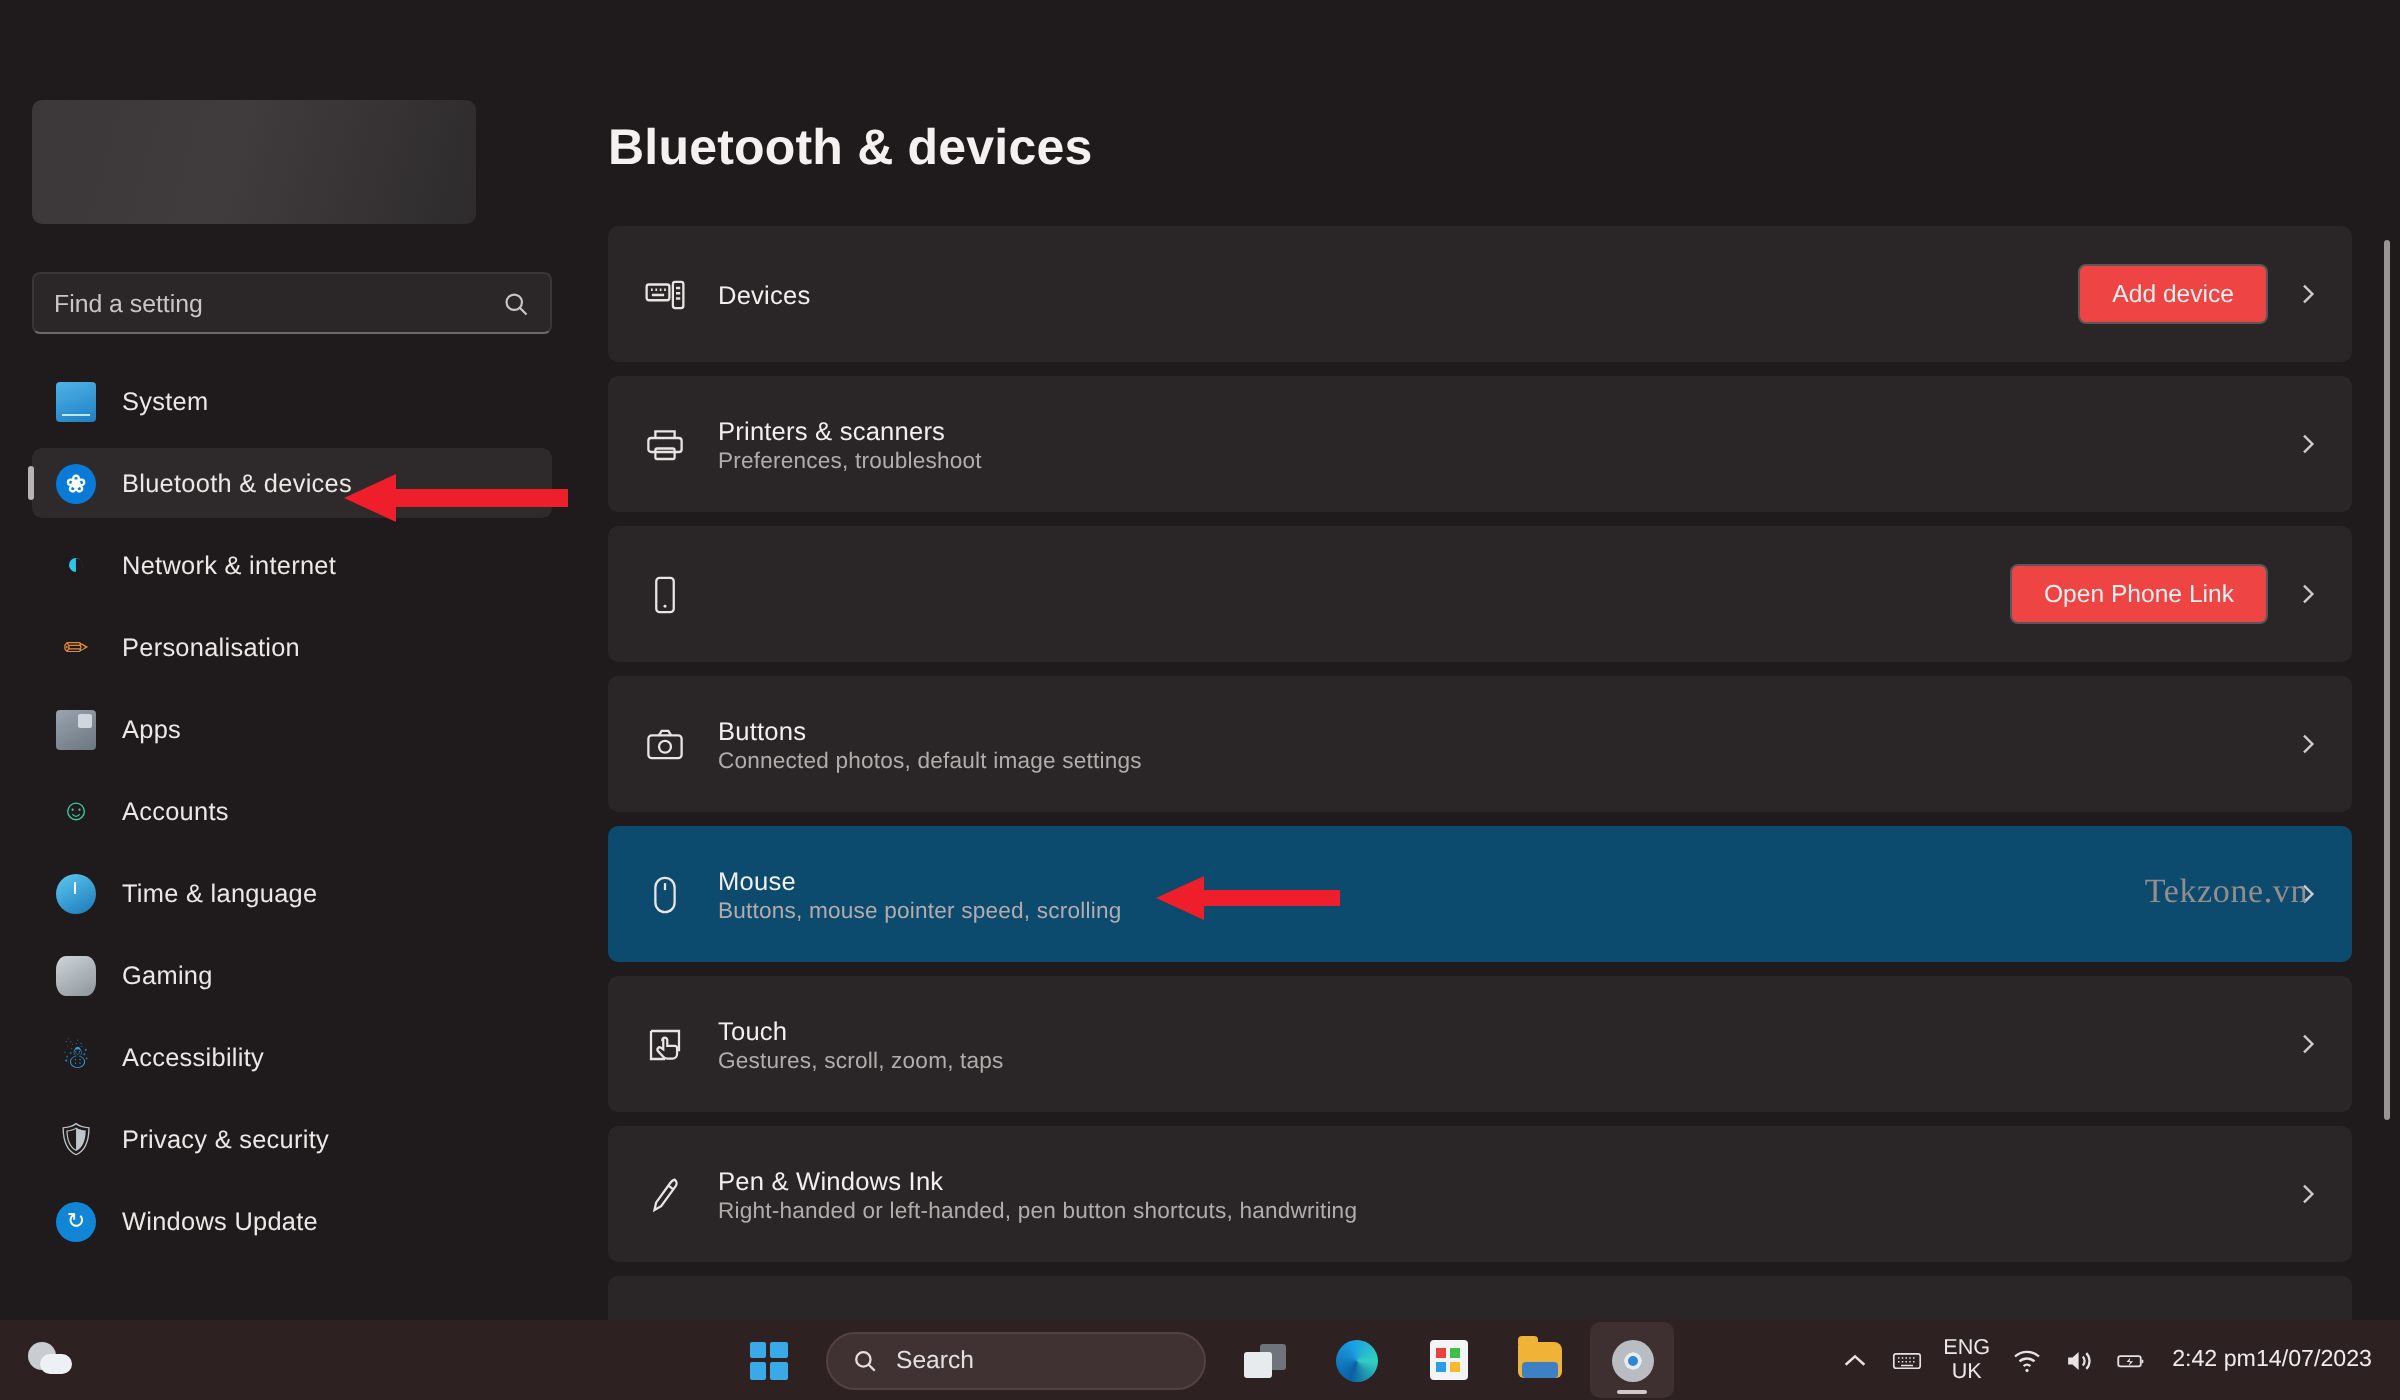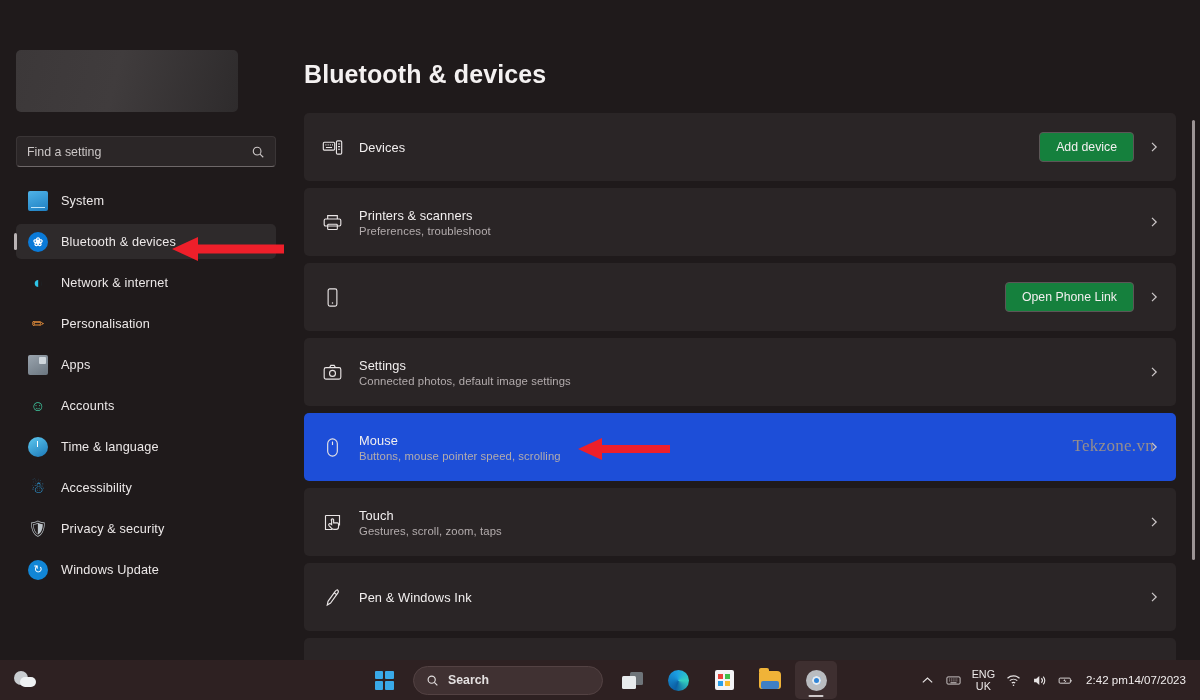--- a/index.html
+++ b/index.html
@@ -90,31 +90,31 @@
   .page-title {
     font-size: 25px; color: #f4f1f1; font-weight: 600;
     margin: 28px 0 0 0; letter-spacing: .1px;
   }
   .cards { margin-top: 24px; padding-right: 24px; }
   .card {
     height: 68px; border-radius: 5px; background: #2a2526;
     display: flex; align-items: center; padding: 0 14px 0 16px; margin-bottom: 7px;
     position: relative;
   }
-  .card.hover { background: #1d4ed8; }
+  .card.hover { background: #0c4a6e; }
   .card-ico { width: 24px; height: 24px; flex: none; color: #e9e5e5; margin-right: 15px;
               display:flex; align-items:center; justify-content:center; }
   .card-ico svg { width: 21px; height: 21px; }
   .card-text { display: flex; flex-direction: column; gap: 2px; }
   .card-title { font-size: 12.8px; color: #f2efef; letter-spacing: .1px; }
   .card-sub { font-size: 11.3px; color: #b3acad; letter-spacing: .1px; }
   .card-spacer { flex: 1; }
   .card-btn {
     height: 30px; padding: 0 16px; border-radius: 4px;
-    background: #15803d; border: 1px solid #5c5657; color: #f2efef;
+    background: #ef4444; border: 1px solid #5c5657; color: #f2efef;
     font-size: 12.3px; display: flex; align-items: center; justify-content: center;
     margin-right: 12px; font-family: "Liberation Sans", sans-serif;
   }
   .chev { width: 16px; color: #cfcacb; display: flex; align-items: center; justify-content: center; }
   .chev svg { width: 12px; height: 12px; }
 
   
   .watermark {
     position: absolute; right: 46px; top: 404px;
     font-family: "Liberation Serif", serif; font-size: 17px;
@@ -153,21 +153,21 @@
   }
   .start-ico { width: 19px; height: 19px; display: grid; grid-template-columns: 1fr 1fr;
                grid-template-rows: 1fr 1fr; gap: 2px; }
   .start-ico i { background: #39a9e8; border-radius: 1px; display: block; }
   .search-pill {
     width: 190px; height: 29px; border-radius: 15px; background: #403132;
     border: 1px solid #534243; display: flex; align-items: center; padding: 0 12px; gap: 9px;
     margin: 0 4px;
   }
   .search-pill .mag { width: 13px; height: 13px; color: #e4e0e0; }
-  .search-pill span { font-size: 12.3px; color: #e4e0e0; font-weight: bold; }
+  .search-pill span { font-size: 12.3px; color: #e4e0e0; }
   .taskview { width: 21px; height: 17px; position: relative; }
   .taskview .b { position:absolute; right:0; top:0; width:13px; height:13px; background:#6e7479; border-radius:1.5px;}
   .taskview .f { position:absolute; left:0; bottom:0; width:14px; height:13px; background:#e8ebed; border-radius:1.5px;}
   .edge { width: 21px; height: 21px; border-radius: 50%;
           background: conic-gradient(from 200deg,#0b5fa4,#1b9de2 40%,#33d0c0 70%,#0b5fa4); position:relative;}
   .edge::after{content:"";position:absolute;left:3px;top:5px;width:13px;height:11px;border-radius:50% 50% 45% 45%;
                background:#241c1d;opacity:.0;}
   .store { width: 19px; height: 20px; background:#f3f4f6; border-radius:2px; position:relative;}
   .store::before{content:"";position:absolute;left:3.5px;top:4px;width:12px;height:12px;
     background:
@@ -234,20 +234,24 @@
         </div>
         <div class="nav-item">
           <span class="nav-ico ic-acct">☺</span>
           <span class="nav-label">Accounts</span>
         </div>
         <div class="nav-item">
           <span class="nav-ico ic-time"></span>
           <span class="nav-label">Time &amp; language</span>
         </div>
         <div class="nav-item">
+          <span class="nav-ico ic-game"></span>
+          <span class="nav-label">Gaming</span>
+        </div>
+        <div class="nav-item">
           <span class="nav-ico ic-acc">☃</span>
           <span class="nav-label">Accessibility</span>
         </div>
         <div class="nav-item">
           <span class="nav-ico ic-priv">🛡</span>
           <span class="nav-label">Privacy &amp; security</span>
         </div>
         <div class="nav-item">
           <span class="nav-ico ic-upd">↻</span>
           <span class="nav-label">Windows Update</span>
@@ -319,21 +323,21 @@
 
         <div class="card">
           <span class="card-ico">
             <svg viewBox="0 0 24 24" fill="none" stroke="currentColor" stroke-width="1.3">
               <rect x="2.5" y="6.5" width="19" height="13" rx="2"></rect>
               <path d="M8.5 6.5l1.6-2.6h3.8l1.6 2.6"></path>
               <circle cx="12" cy="13" r="3.4"></circle>
             </svg>
           </span>
           <span class="card-text">
-            <span class="card-title">Settings</span>
+            <span class="card-title">Buttons</span>
             <span class="card-sub">Connected photos, default image settings</span>
           </span>
           <span class="card-spacer"></span>
           <span class="chev">
             <svg viewBox="0 0 12 12" fill="none" stroke="currentColor" stroke-width="1.2">
                 <path d="M4 1.8L8.2 6L4 10.2"></path>
               </svg>
           </span>
         </div>
 
@@ -378,20 +382,21 @@
 
         <div class="card">
           <span class="card-ico">
             <svg viewBox="0 0 24 24" fill="none" stroke="currentColor" stroke-width="1.3">
               <path d="M17.5 3.2c1.3 1 1.5 2.6.5 3.9L9.8 18.4 6 20.6l.9-4.2L15.1 5c1-1.3 1.8-1.6 2.4-1.8z"></path>
               <path d="M13.8 6.5l3.2 2.4"></path>
             </svg>
           </span>
           <span class="card-text">
             <span class="card-title">Pen &amp; Windows Ink</span>
+            <span class="card-sub">Right-handed or left-handed, pen button shortcuts, handwriting</span>
           </span>
           <span class="card-spacer"></span>
           <span class="chev">
             <svg viewBox="0 0 12 12" fill="none" stroke="currentColor" stroke-width="1.2">
                 <path d="M4 1.8L8.2 6L4 10.2"></path>
               </svg>
           </span>
         </div>
 
         <div class="card">

